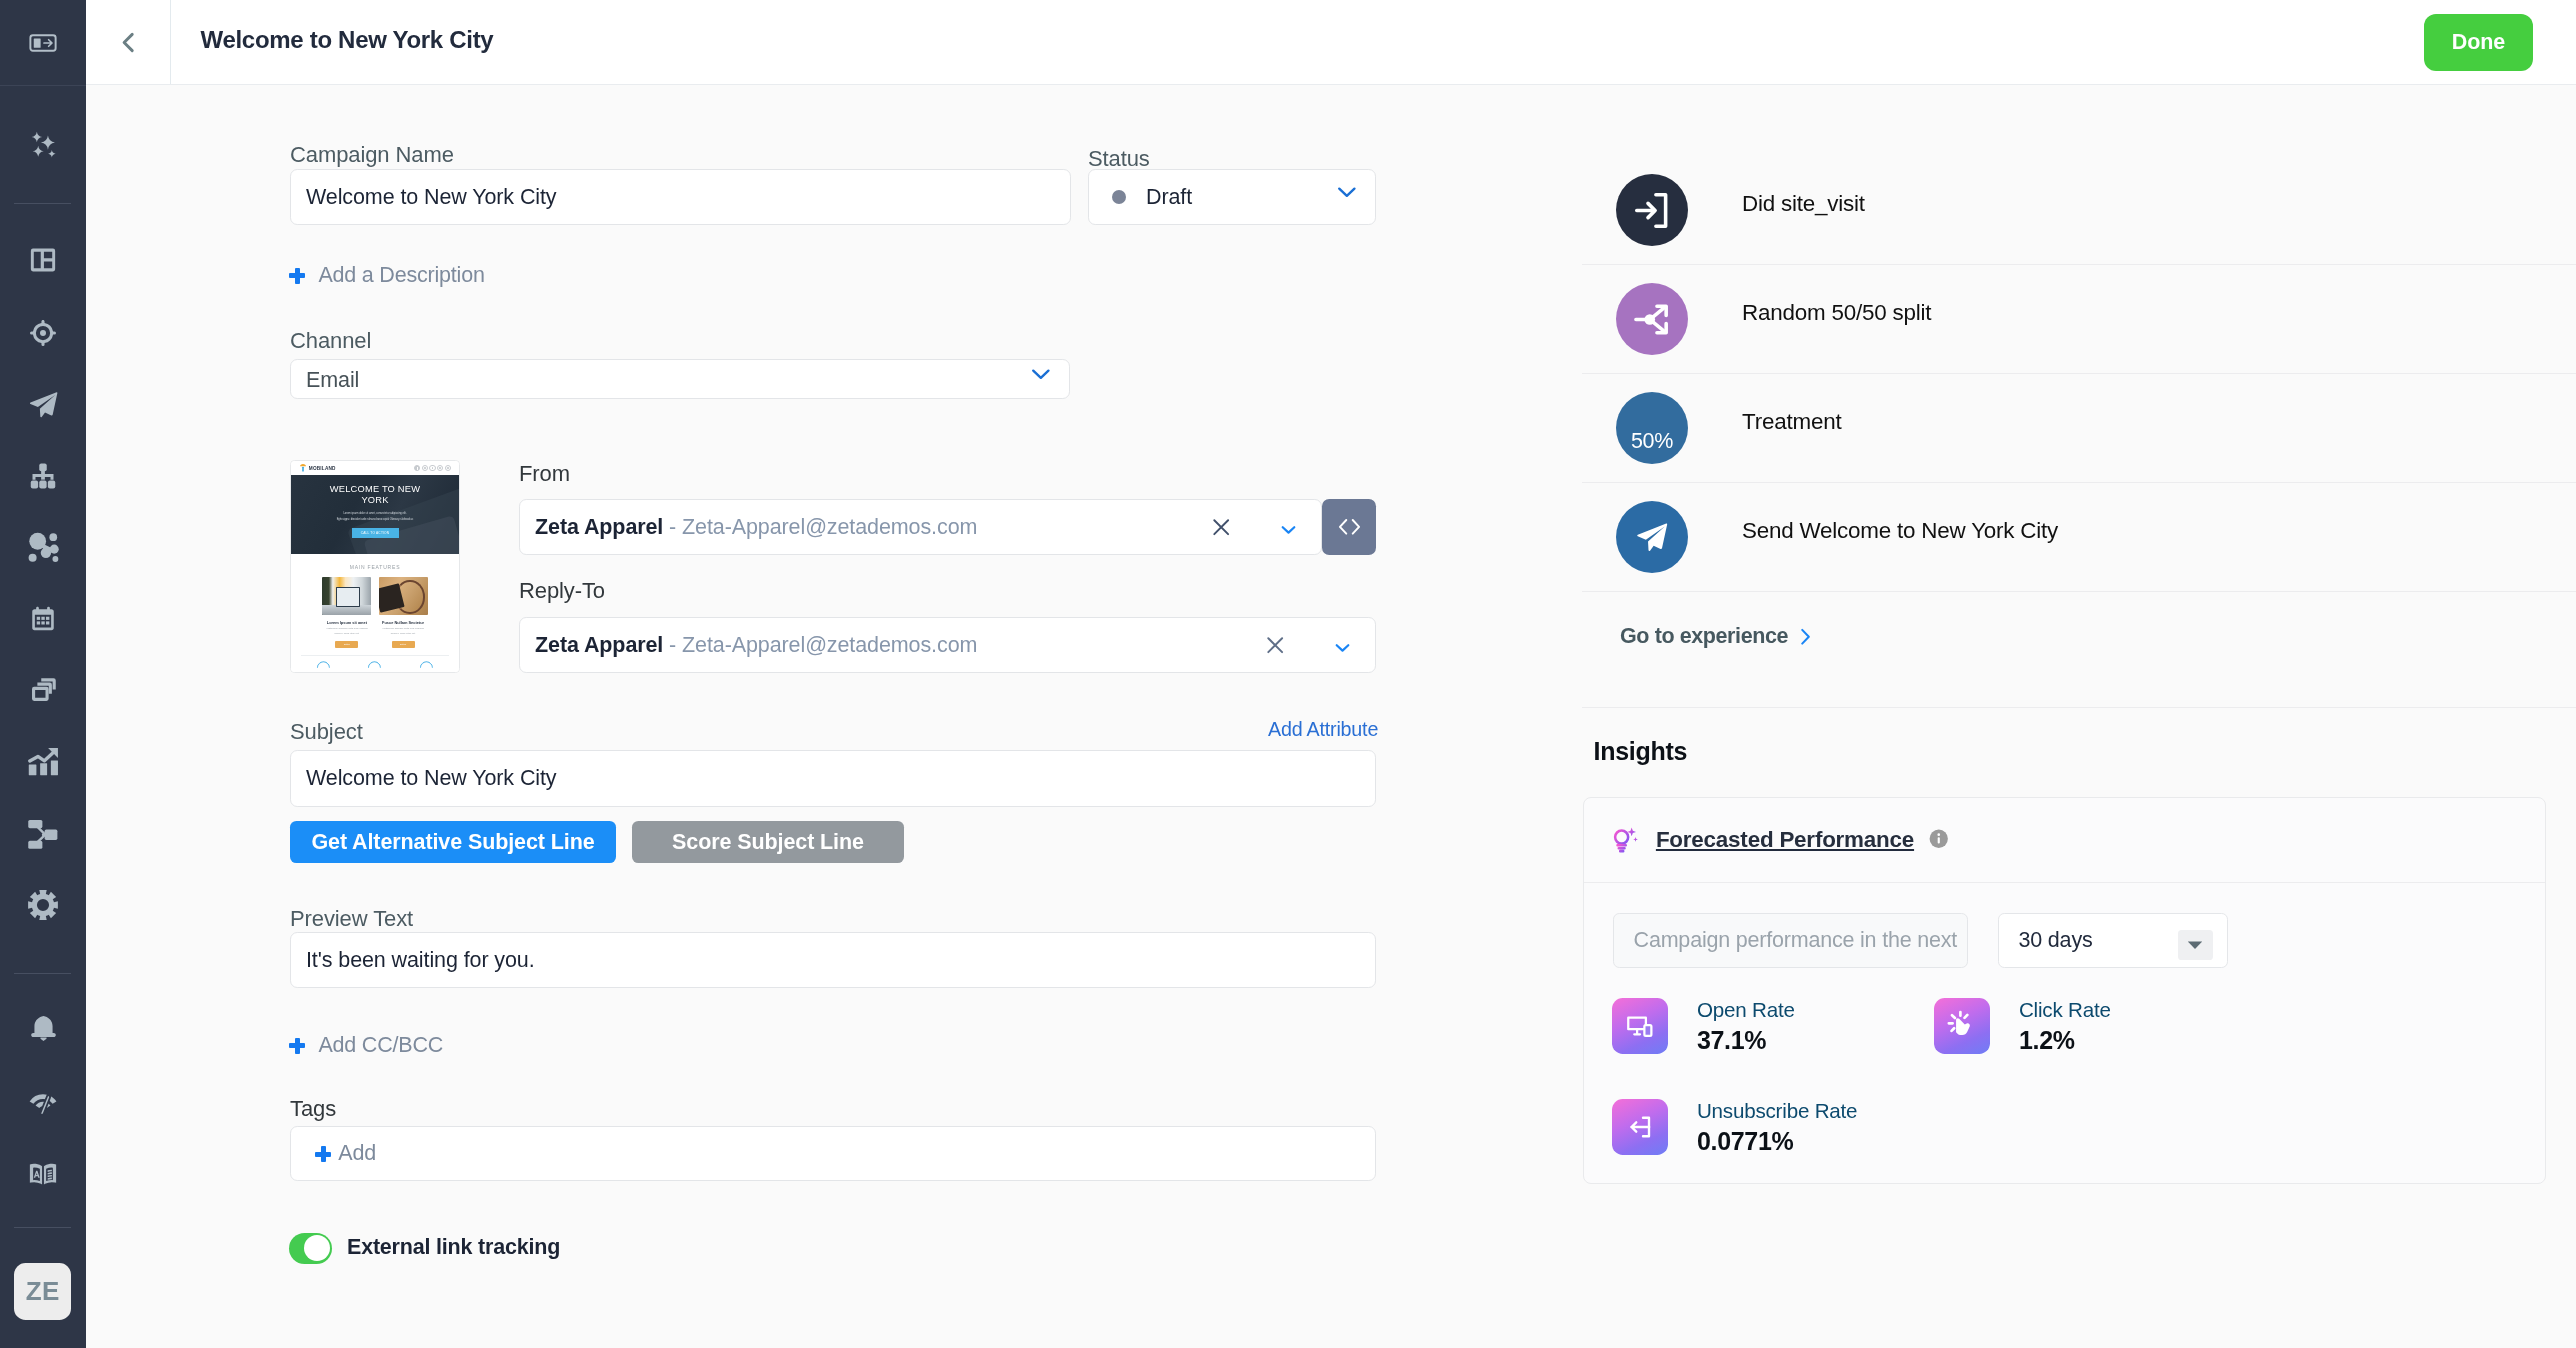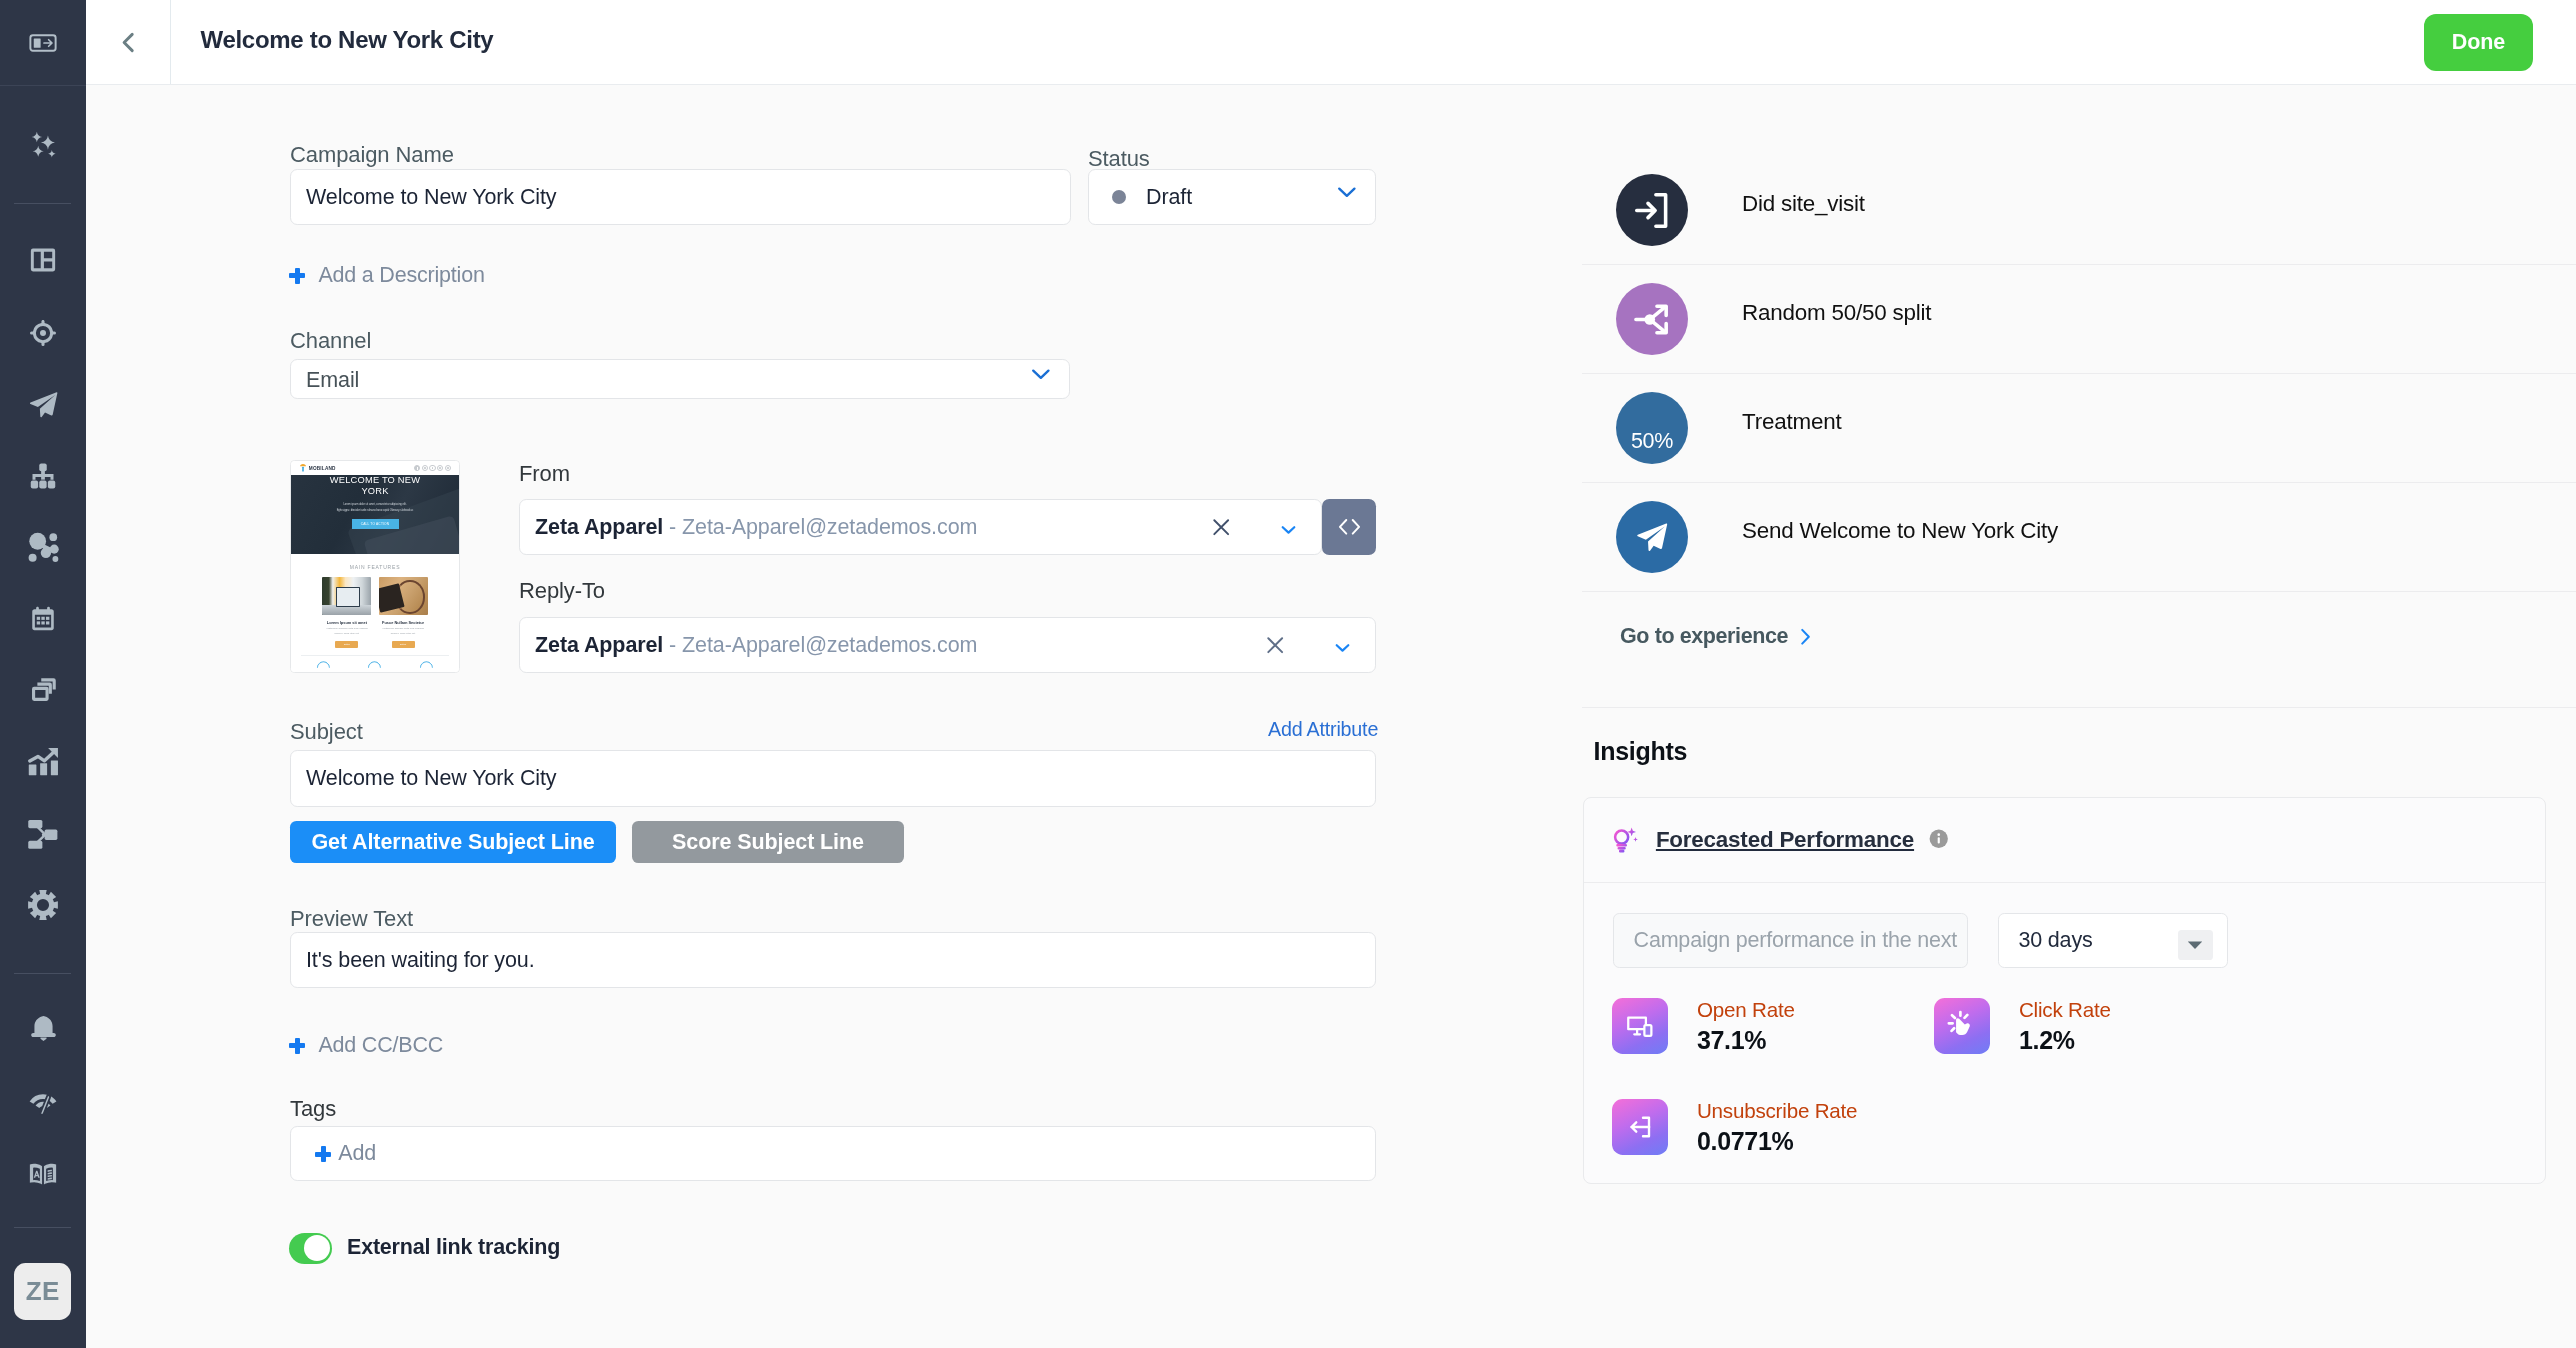--- a/index.html
+++ b/index.html
@@ -101,40 +101,40 @@
   .info-i { margin-left:14.3px; }
   .card-body { background:#fff; padding: 0;}
   .ph-box { position:absolute; border:0.9px solid #e4e6e9; border-radius:6.3px; background:#fff; display:flex; align-items:center;}
   .ph-box .ph { font-size:21.5px; color:#9aa3ab; margin-left:19.7px; letter-spacing:-0.2px;}
   .ph-box .sv { font-size:21.5px; color:#222b3d; margin-left:19.7px; letter-spacing:-0.2px;}
   .caret-box { position:absolute; right:14.3px; top:50%; margin-top:-10.7px; width:35px; height:30px; background:#eff0f2; border-radius:3.6px; display:flex; align-items:center; justify-content:center;}
   .metric { position:absolute; display:flex; align-items:flex-start;}
   .metric .mi { width:56px; height:56px; border-radius:10.7px; display:flex; align-items:center; justify-content:center; flex:0 0 56px;
     background:linear-gradient(155deg,#f56fd8 0%, #c06ced 40%, #8d6ff2 72%, #6f7df5 100%);}
   .metric .mt { margin-left:29px; }
-  .metric .ml { font-size:20.6px; color:#c2410c; letter-spacing:-0.2px; }
+  .metric .ml { font-size:20.6px; color:#0c4a6e; letter-spacing:-0.2px; }
   .metric .mv { font-size:25px; font-weight:700; color:#0c1117; margin-top:3.6px; letter-spacing:-0.3px;}
 
   
   .ep {
     position:absolute; left:204px; top:375px; width:170px; height:213px;
     background:#fff; border:0.9px solid #e6e8ea; border-radius:4.5px; overflow:hidden;
   }
   .ep-head { height:14.3px; display:flex; align-items:center; justify-content:space-between; padding:0 8px; background:#fff;}
   .ep-brand { display:flex; align-items:center; gap:1.8px; }
   .ep-brand-txt { font-size:4.7px; font-weight:700; color:#2a3443; letter-spacing:0.2px;}
   .ep-social { display:flex; gap:1.4px; }
   .ep-social i { width:6.3px; height:6.3px; border-radius:50%; border:0.9px solid #c7cbcf; display:block; position:relative;}
   .ep-social i:after{content:"";position:absolute;left:1.4px;top:1.4px;width:1.6px;height:1.6px;border-radius:50%;background:#c7cbcf;}
   .ep-social i:first-child{background:#c7cbcf;border-color:#c7cbcf;}
   .ep-social i:first-child:after{background:#fff;left:2px;top:1.1px;width:1.1px;height:3px;border-radius:0;}
   .ep-hero {
     height:79px; position:relative; overflow:hidden;
     background:linear-gradient(118deg,#27333f 0%, #222e3a 38%, #2c3845 60%, #1c2733 100%);
-    display:flex; flex-direction:column; align-items:center; justify-content:flex-start; 
+    display:flex; flex-direction:column; align-items:center; justify-content:flex-start; padding-top:9px;
   }
   .ep-hero:before{content:"";position:absolute;right:-21.5px;bottom:-27px;width:125px;height:75px;background:#364350;transform:rotate(-20deg);opacity:.5;border-radius:5.4px;}
   .ep-hero:after{content:"";position:absolute;right:-3.6px;bottom:-32px;width:93px;height:59px;background:#46535f;transform:rotate(-16deg);opacity:.45;border-radius:4.5px;}
   .ep-hero-t { position:relative; z-index:2; font-size:9.3px; color:#fff; font-weight:400; text-align:center; line-height:1.19; letter-spacing:0.2px; width:98px;}
   .ep-hero-p { position:relative; z-index:2; font-size:2.6px; color:#d6dce2; text-align:center; margin-top:4.5px; width:109px; line-height:2.2;}
   .ep-cta { position:relative; z-index:2; margin-top:5.4px; background:#49b3e5; color:#fff; font-size:3.2px; padding:3.1px 0; width:47px; text-align:center; letter-spacing:0.2px;}
   .ep-body { background:#fff; padding-top:9.8px;}
   .ep-sect { text-align:center; font-size:5px; color:#9aa1a7; letter-spacing:0.8px;}
   .ep-cards { display:flex; gap:7.2px; justify-content:center; margin-top:7.2px;}
   .ep-card { width:49px; }

